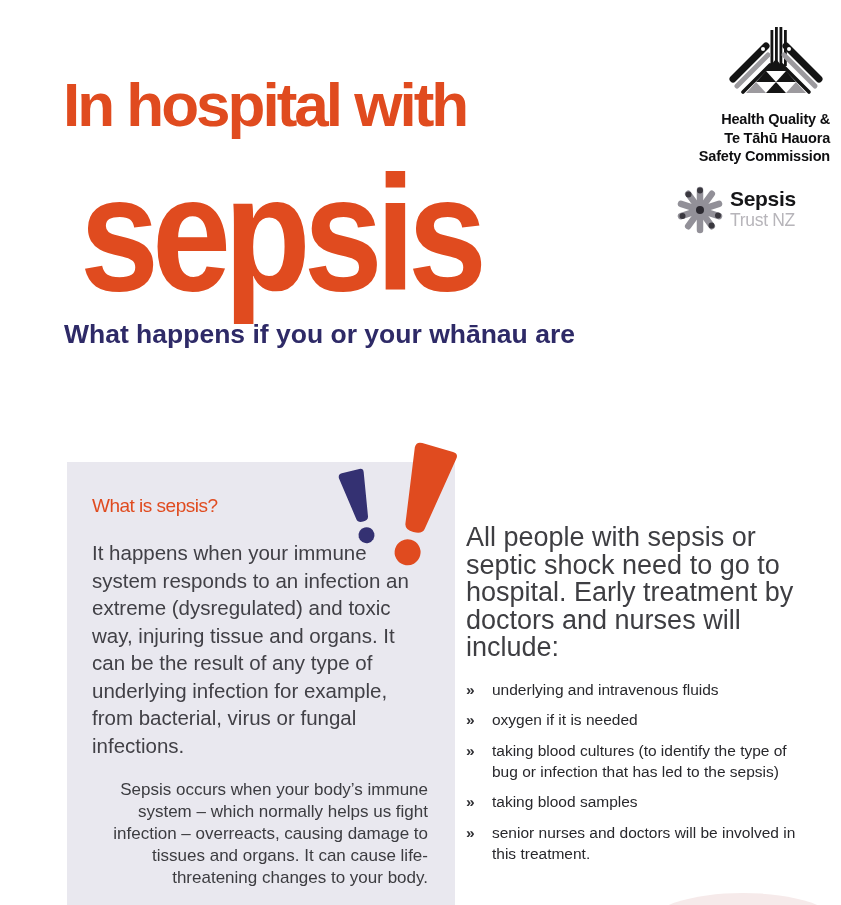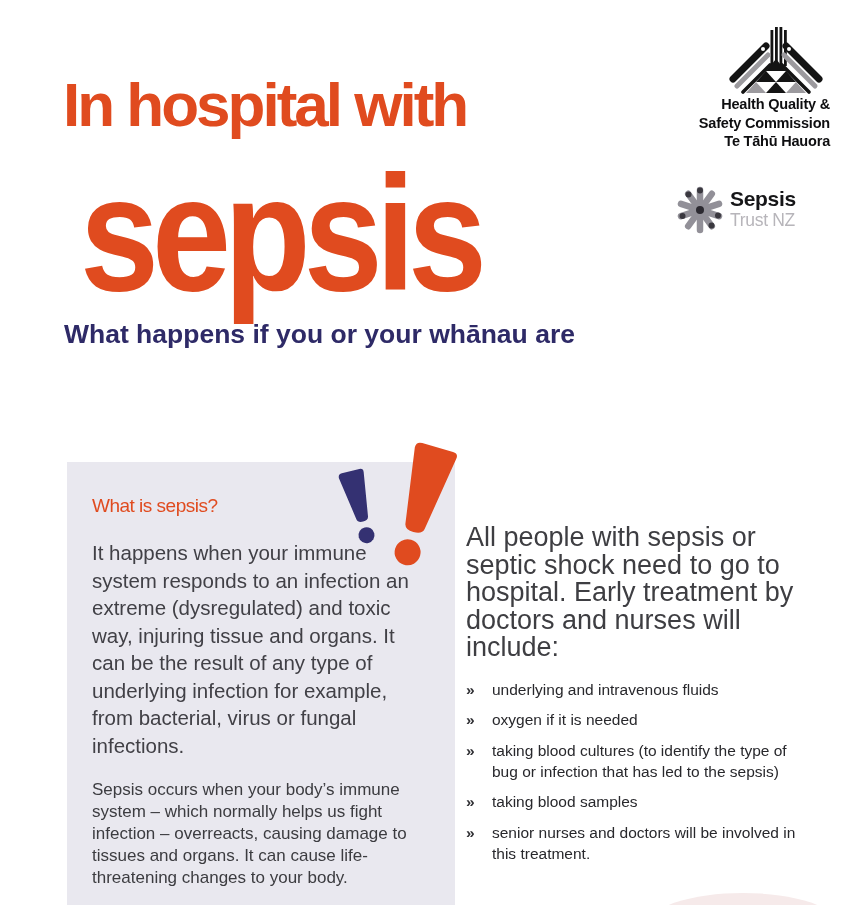--- a/index.html
+++ b/index.html
@@ -19,38 +19,38 @@
     color:#E04B1F;white-space:nowrap;
     transform:scaleY(1.15);transform-origin:left top;
   }
   .subtitle{
     position:absolute;left:64px;top:317px;width:560px;
     font-size:26.5px;font-weight:bold;line-height:35px;color:#2E2A67;
   }
   
   .hqsc-mark{position:absolute;left:724px;top:26px;}
   .hqsc-text{
-    position:absolute;left:620px;top:95px;width:210px;text-align:right;
+    position:absolute;left:620px;top:110px;width:210px;text-align:right;
     font-size:14.5px;font-weight:bold;line-height:18.5px;color:#0e0e10;letter-spacing:-0.2px;
   }
   .trust-logo{position:absolute;left:676px;top:186px;}
   .trust-icon{position:absolute;left:0;top:0;}
   .trust-text{position:absolute;left:54px;top:2px;white-space:nowrap;}
   .trust-name{font-size:21px;font-weight:bold;color:#161618;line-height:22px;letter-spacing:-0.3px;}
   .trust-sub{font-size:17.5px;font-weight:normal;color:#b7b5ba;line-height:20px;letter-spacing:-0.3px;}
   
   .info-box{
     position:absolute;left:67px;top:462px;width:388px;height:480px;
     background:#E9E8EF;box-sizing:border-box;padding:30px 18px 0 25px;
   }
   .info-heading{
     font-size:19px;font-weight:normal;color:#E04B1F;line-height:28px;margin:0 0 19px 0;letter-spacing:-0.5px;
   }
   .info-p1{font-size:20.5px;line-height:27.5px;color:#414046;margin:4px 0 20px 0;width:340px;}
-  .info-p2{font-size:17px;line-height:22px;color:#3c3c40;margin:0 0 24px 0;width:336px;}
+  .info-p2{font-size:17px;line-height:22px;color:#3c3c40;margin:0 0 24px 0;width:336px;text-align:right;}
   .info-p3{font-size:17px;line-height:22px;color:#3c3c40;margin:0;width:336px;}
   
   .excl{position:absolute;}
   .excl-navy{left:338px;top:468px;transform:rotate(-14deg);}
   .excl-orange{left:384px;top:442px;transform:rotate(16deg);}
   
   .right-col{position:absolute;left:466px;top:524px;width:350px;}
   .right-intro{font-size:27px;line-height:27.5px;color:#3E3E42;margin:0 0 17px 0;width:338px;}
   .bullet-list{margin:0;padding:0;list-style:none;}
   .bullet-item{display:flex;margin:0 0 9.5px 0;font-size:15.5px;line-height:21px;color:#28282c;}
@@ -98,22 +98,22 @@
       <polygon points="42,45 32,56 52,56" fill="#141414"></polygon>
       <polygon points="62,45 52,56 72,56" fill="#141414"></polygon>
       <polygon points="32,56 22,67 42,67" fill="#9c9a9e"></polygon>
       <polygon points="52,56 42,67 62,67" fill="#141414"></polygon>
       <polygon points="72,56 62,67 82,67" fill="#9c9a9e"></polygon>
     </g>
   </svg>
 
   <div class="hqsc-text">
     <div>Health Quality &amp;</div>
+    <div>Te Tāhū Hauora</div>
     <div>Safety Commission</div>
-    <div>Te Tāhū Hauora</div>
   </div>
 
   <div class="trust-logo">
     <svg class="trust-icon" width="48" height="48" viewBox="0 0 48 48">
       <g stroke="#87858d" stroke-width="6.5" stroke-linecap="round" opacity="0.9">
         <line x1="24" y1="4" x2="24" y2="44"></line>
         <line x1="12.2" y1="7.8" x2="35.8" y2="40.2"></line>
         <line x1="5" y1="17.8" x2="43" y2="30.2"></line>
         <line x1="5" y1="30.2" x2="43" y2="17.8"></line>
         <line x1="12.2" y1="40.2" x2="35.8" y2="7.8"></line>

